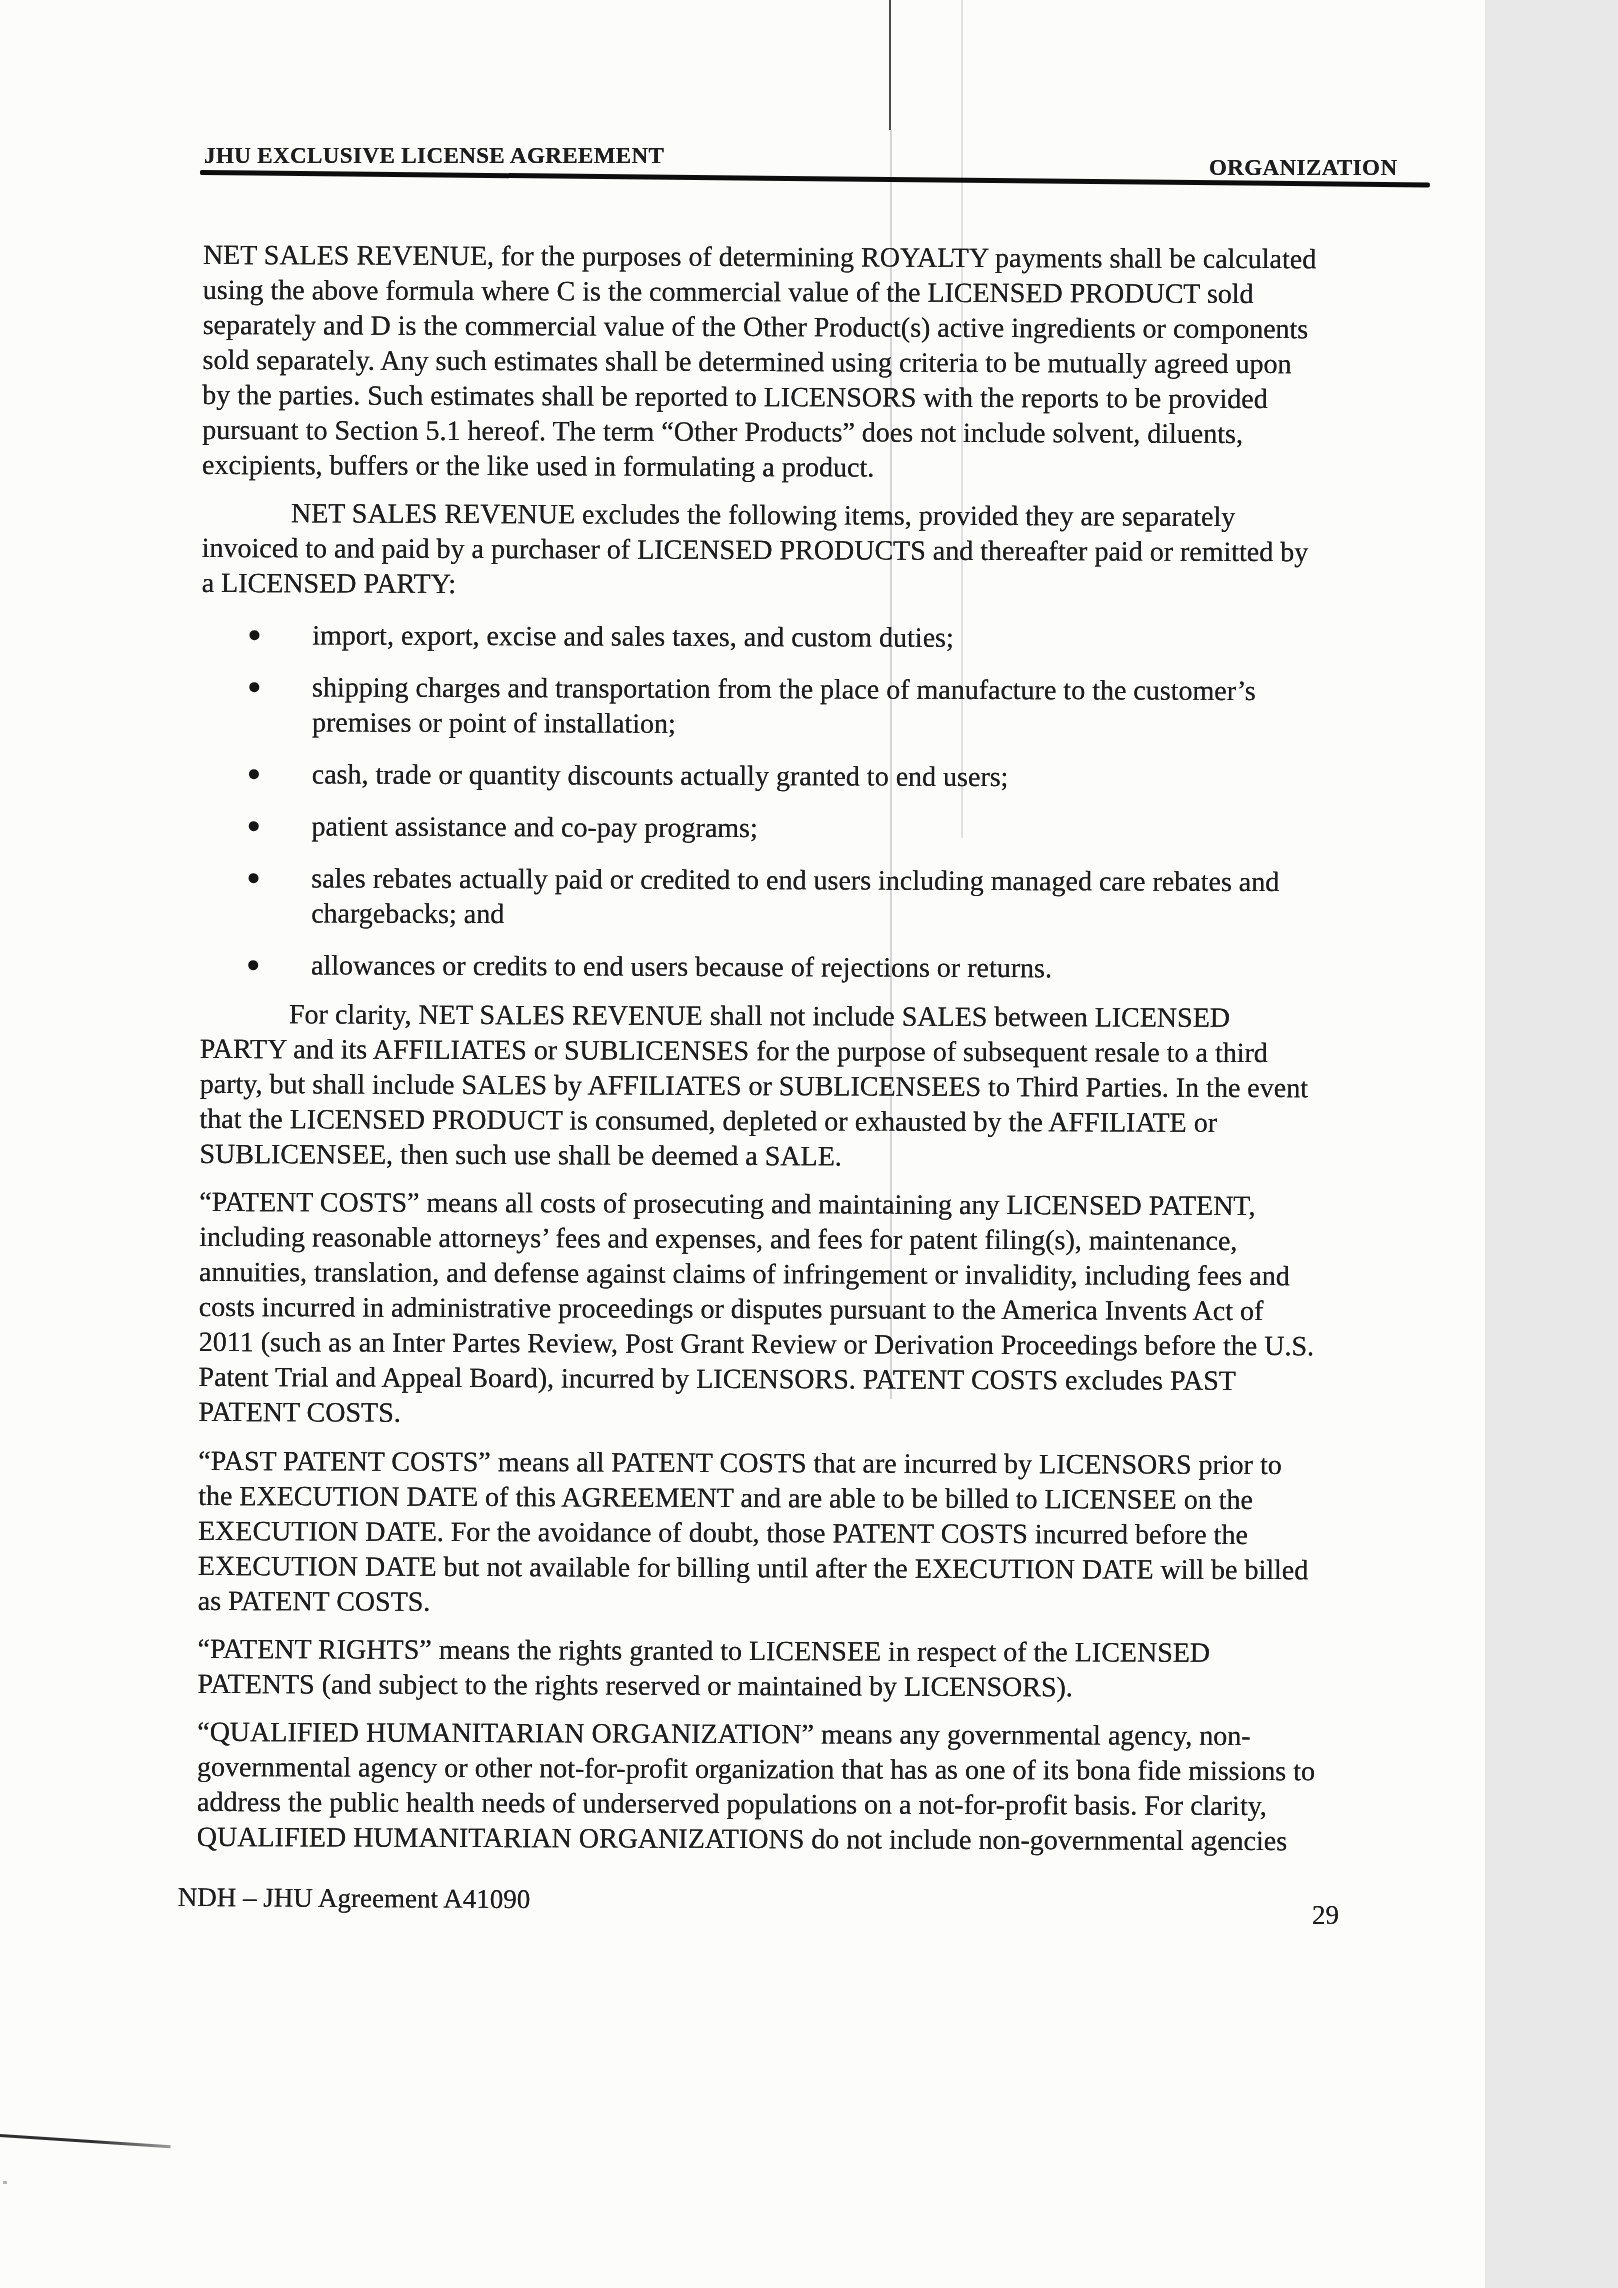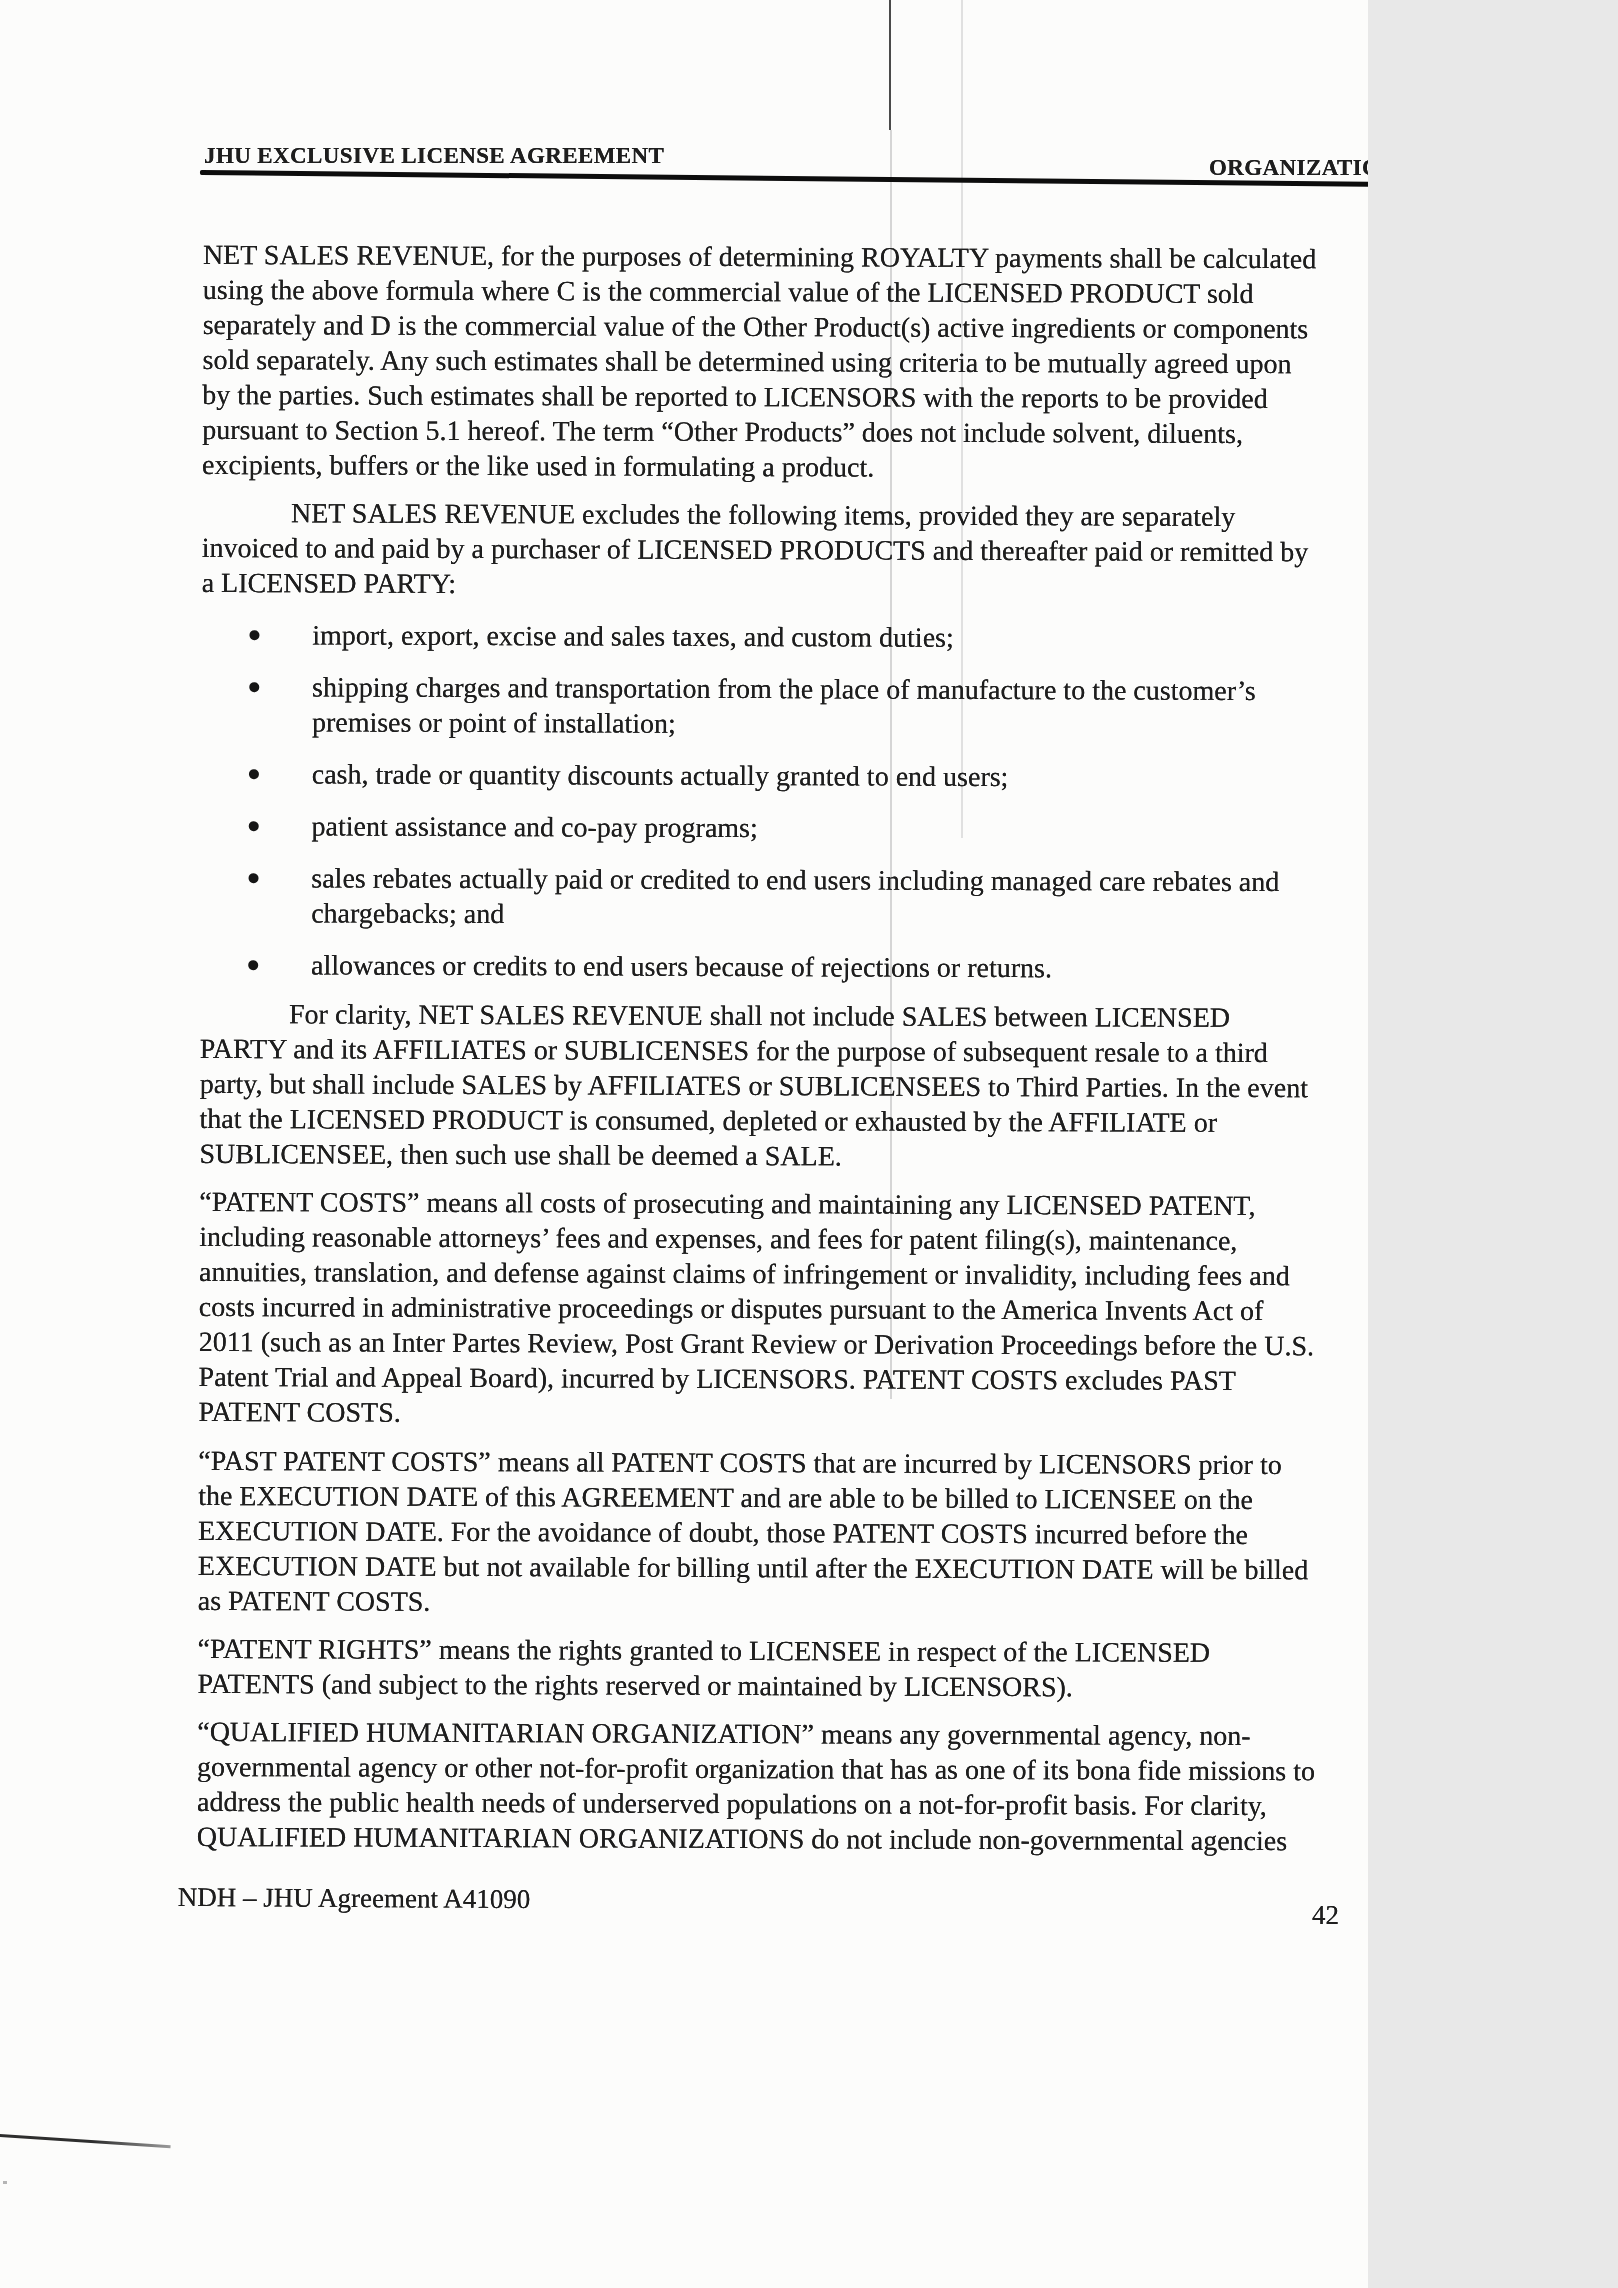--- a/index.html
+++ b/index.html
@@ -1,18 +1,18 @@
 <!DOCTYPE html>
 <html style="font-size:14.3px"><head>
 <meta charset="utf-8">
 <style>
   html, body { margin: 0; padding: 0; background: #e8e8e8; }
   .page {
     position: relative;
-    width: 1368px;
+    width: 1485px;
     height: 2288px;
     background: #fcfcfb;
     overflow: hidden;
     font-family: "Liberation Serif", serif;
     color: #1e1e1e;
   }
   
   .hdr-left {
     position: absolute; left: 204px; top: 143px;
     font-size: 23px; font-weight: bold; letter-spacing: 0.4px;
@@ -162,16 +162,16 @@
 PATENTS (and subject to the rights reserved or maintained by LICENSORS).</div>
 
     <div class="para">“QUALIFIED HUMANITARIAN ORGANIZATION” means any governmental agency, non-
 governmental agency or other not-for-profit organization that has as one of its bona fide missions to
 address the public health needs of underserved populations on a not-for-profit basis. For clarity,
 QUALIFIED HUMANITARIAN ORGANIZATIONS do not include non-governmental agencies</div>
 
   </div>
 
   <div class="ftr-left">NDH – JHU Agreement A41090</div>
-  <div class="ftr-page">42</div>
+  <div class="ftr-page">29</div>
 
 </div>
 
 
 </body></html>

